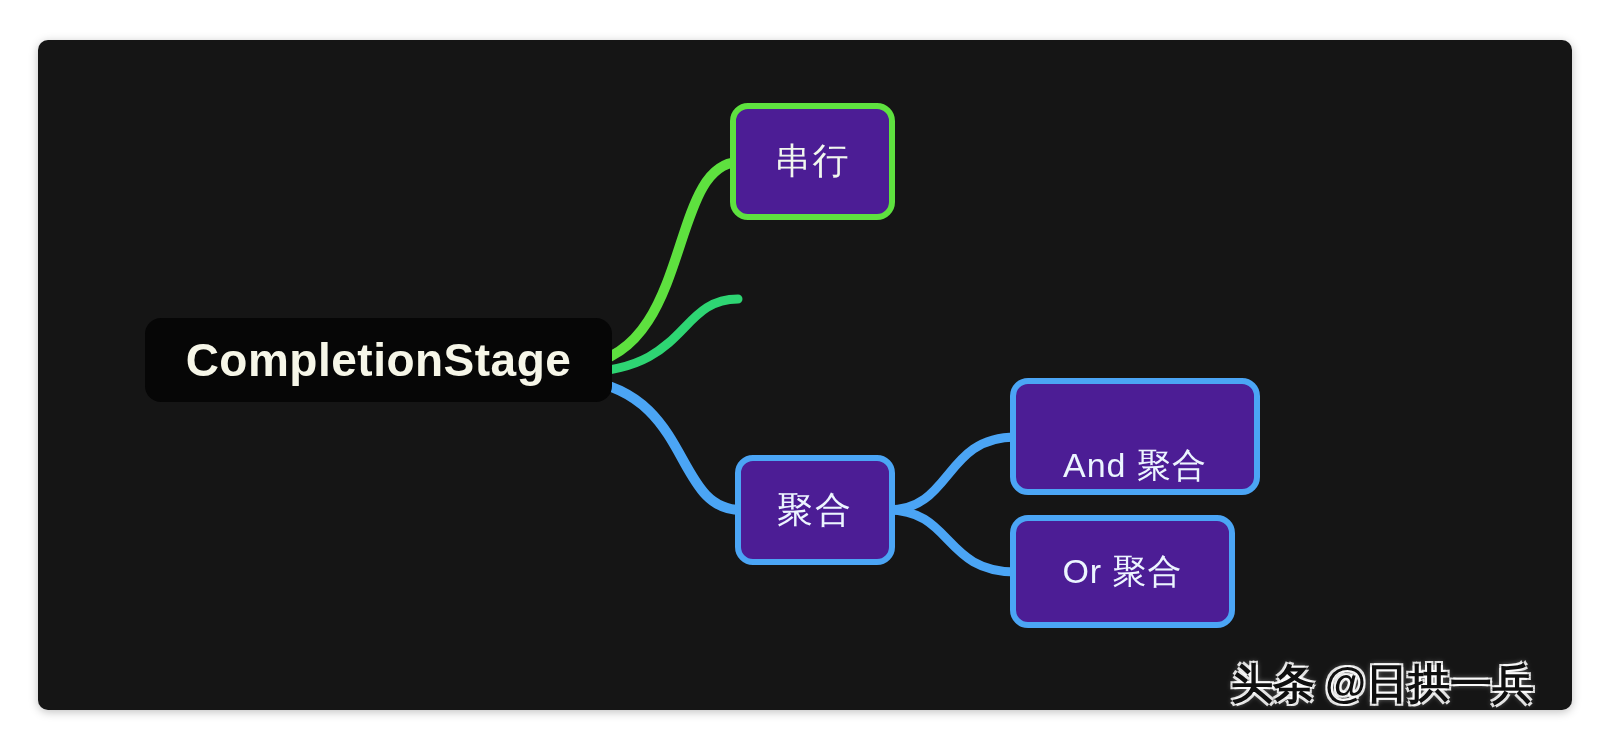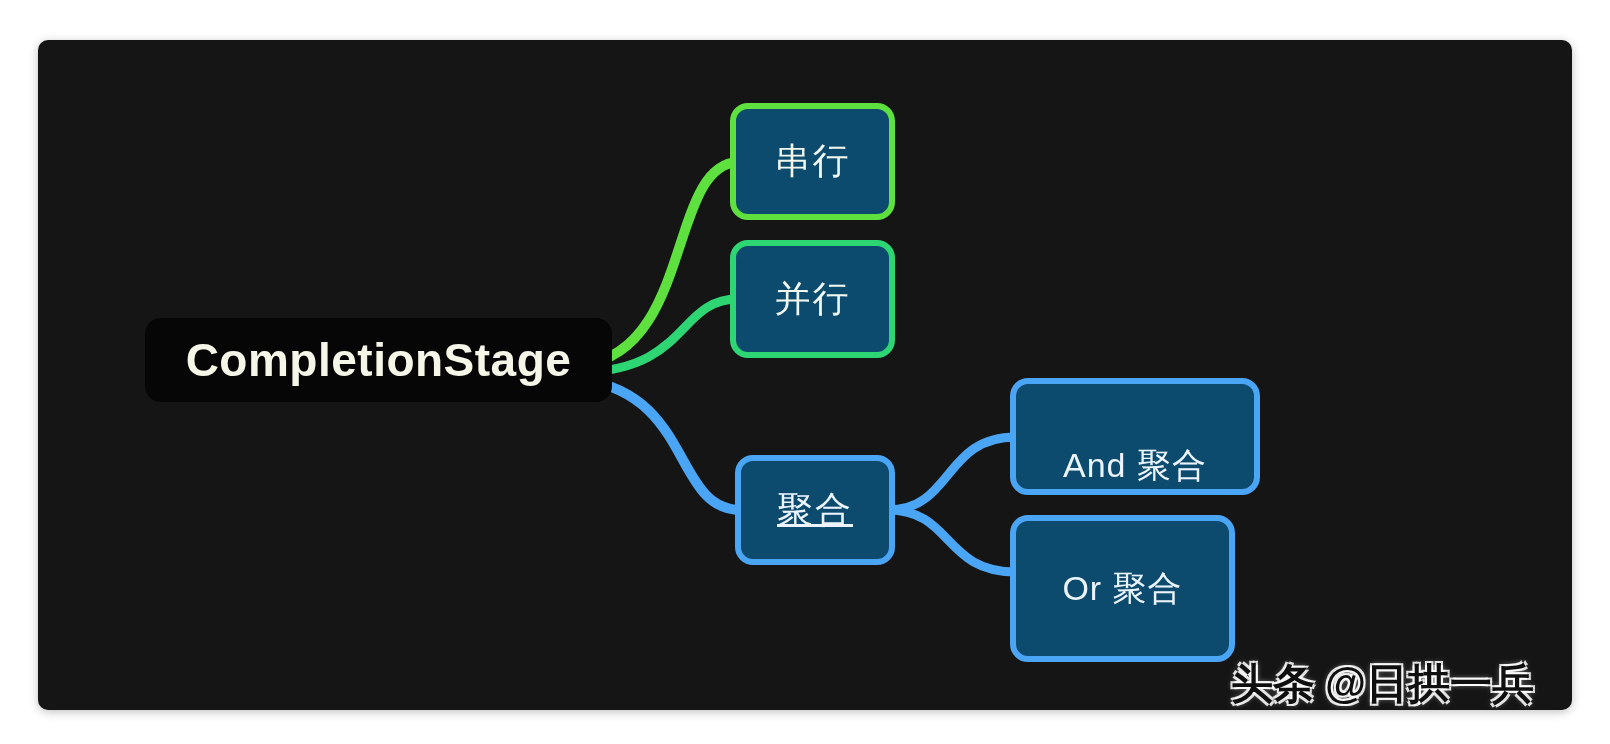--- a/index.html
+++ b/index.html
@@ -28,42 +28,42 @@
     fill: none;
     stroke-linecap: round;
   }
   .node {
     position: absolute;
     z-index: 2;
     display: flex;
     align-items: center;
     justify-content: center;
     border-radius: 18px;
-    background: #0c4a6e;
+    background: #4c1d95;
     color: #f1f7ee;
     font-size: 36px;
     letter-spacing: 2px;
   }
   .node.branch { border: 6px solid #ffffff; }
   .node-root {
     left: 107px; top: 278px;
     width: 467px; height: 84px;
     background: #060606;
     border-radius: 16px;
     color: #f6f6e8;
     font-size: 46px;
     font-weight: 800;
     letter-spacing: 0.5px;
     z-index: 3;
   }
   .node-serial   { left: 692px; top: 63px;  width: 165px; height: 117px; }
   .node-parallel { left: 692px; top: 200px; width: 165px; height: 118px; }
   .node-aggregate{ left: 697px; top: 415px; width: 160px; height: 110px; }
   .node-and      { left: 972px; top: 338px; width: 250px; height: 117px; font-size: 34px; letter-spacing: 1px; }
-  .node-or       { left: 972px; top: 475px; width: 225px; height: 147px; font-size: 34px; letter-spacing: 1px; }
+  .node-or       { left: 972px; top: 475px; width: 225px; height: 113px; font-size: 34px; letter-spacing: 1px; }
   .node-blue-text { color: #ecf5ff; }
   .watermark {
     position: absolute;
     right: 76px; top: 656px;
     z-index: 5;
     font-size: 42px;
     font-weight: 700;
     color: #101010;
     white-space: nowrap;
     text-shadow:
@@ -89,25 +89,22 @@
   </svg>
 
   <div class="node node-root">
     <span>CompletionStage</span>
   </div>
 
   <div class="node branch node-serial" style="border-color: rgb(94, 225, 63);">
     <span>串行</span>
   </div>
 
-  <div class="node branch node-parallel" style="border-color: rgb(46, 213, 115);">
-    <span>并行</span>
-  </div>
 
-  <div class="node branch node-aggregate node-blue-text" style="border-color: rgb(75, 165, 245); text-decoration: underline;">
+  <div class="node branch node-aggregate node-blue-text" style="border-color: rgb(75, 165, 245);">
     <span>聚合</span>
   </div>
 
   <div class="node branch node-and node-blue-text" style="border-color: rgb(75, 165, 245); align-items: flex-end;">
     <span>And 聚合</span>
   </div>
 
   <div class="node branch node-or node-blue-text" style="border-color: rgb(75, 165, 245);">
     <span>Or 聚合</span>
   </div>

